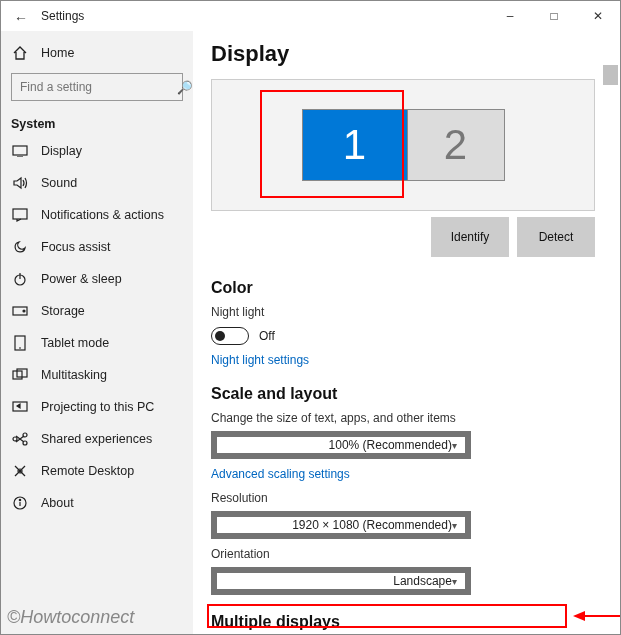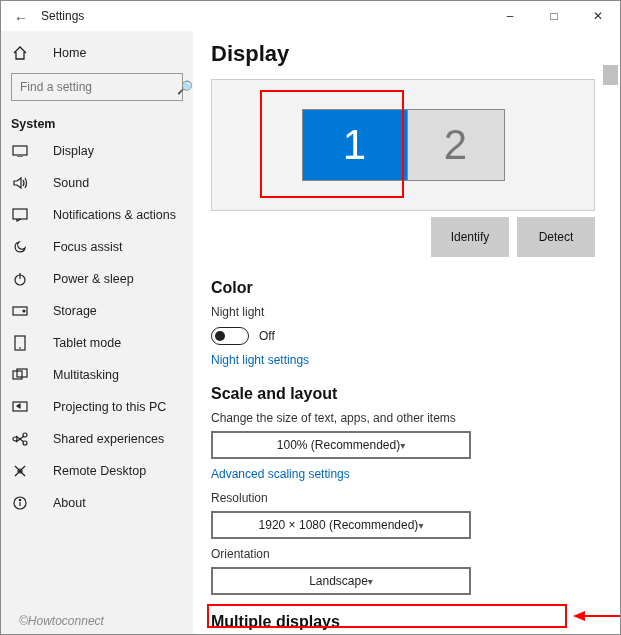--- a/index.html
+++ b/index.html
@@ -32,21 +32,21 @@
     width:192px;
     background:#f2f2f2;
     padding:6px 0 0 0;
     display:flex; flex-direction:column;
   }
   .side-item {
     height:32px;
     display:flex; align-items:center;
     padding:0 10px;
     color:#222;
-    gap:24px;
+    gap:12px;
     cursor:default;
   }
   .side-item .icn { width:18px; display:flex; align-items:center; justify-content:center; color:#222;}
   .side-item .txt { font-size:12.5px; }
   .searchwrap { padding: 4px 10px 10px 10px; }
   .searchbox {
     display:flex; align-items:center;
     border:1px solid #999;
     background:#f2f2f2;
     height:28px;
@@ -124,43 +124,43 @@
     border:1px solid #222; border-radius:10px;
     position:relative;
   }
   .toggle-thumb {
     width:10px; height:10px; border-radius:50%;
     background:#222;
     position:absolute; left:3px; top:50%; transform:translateY(-50%);
   }
   .link { color:#0066c0; font-size:12px; cursor:pointer;}
   .dropdown {
-    border:2px solid #737373;
+    border:6px solid #737373;
     width:260px; height:28px;
     display:flex; align-items:center;
-    padding:12px 8px;
+    padding:0 8px;
     font-size:12px;
     color:#222;
-    justify-content: center;
+    justify-content: flex-end;
     margin-bottom:8px;
   }
   .chev {
     font-size:10px; color:#555;
   }
   .redframe2 {
     position:absolute;
     border:2px solid #ff0000;
     pointer-events:none;
   }
   .arrow {
     position:absolute; pointer-events:none;
   }
   .watermark {
-    position:absolute; left:18px; bottom:6px;
-    color:#888; font-size:12px; font-style:italic;
+    position:absolute; left:6px; bottom:6px;
+    color:#888; font-size:18px; font-style:italic;
   }
   .scroll-marker {
     position:absolute; right:2px; top:34px;
     width:15px; height:20px;
     background:#c0c0c0;
   }
 </style>
 </head>
 <body>
 

